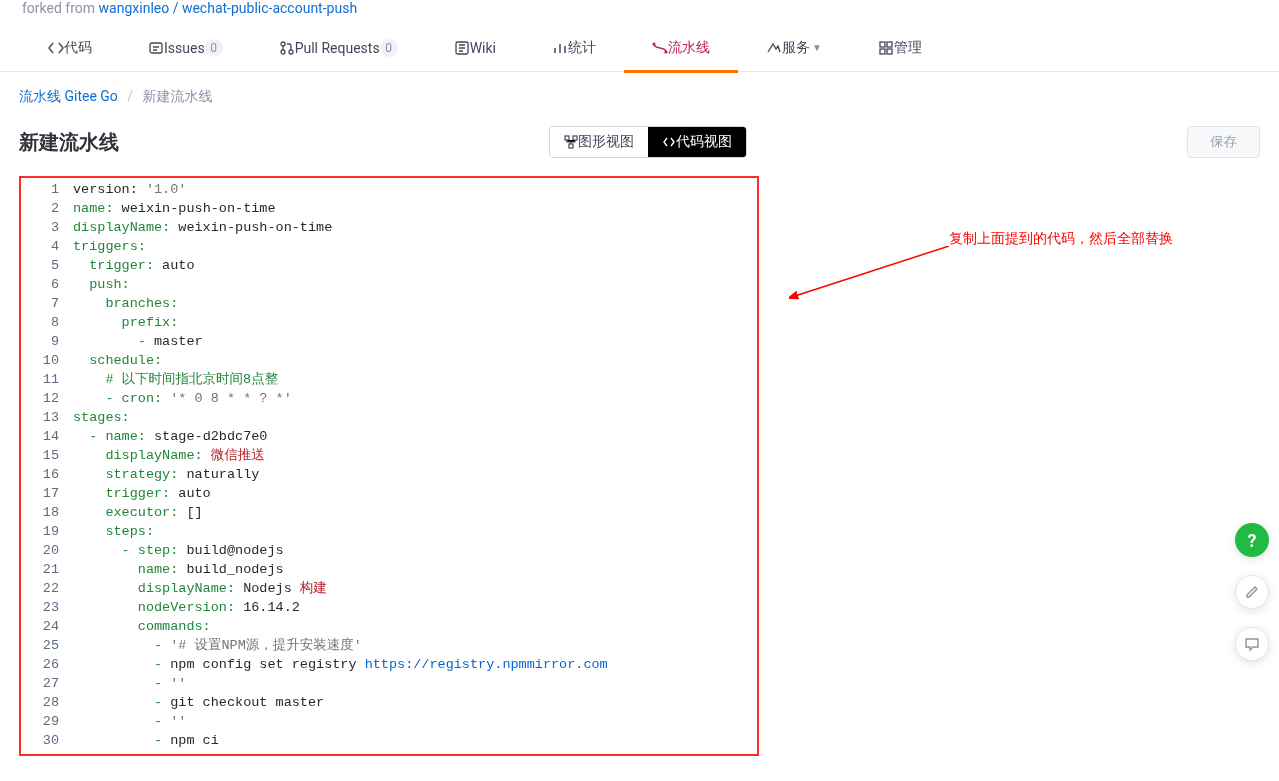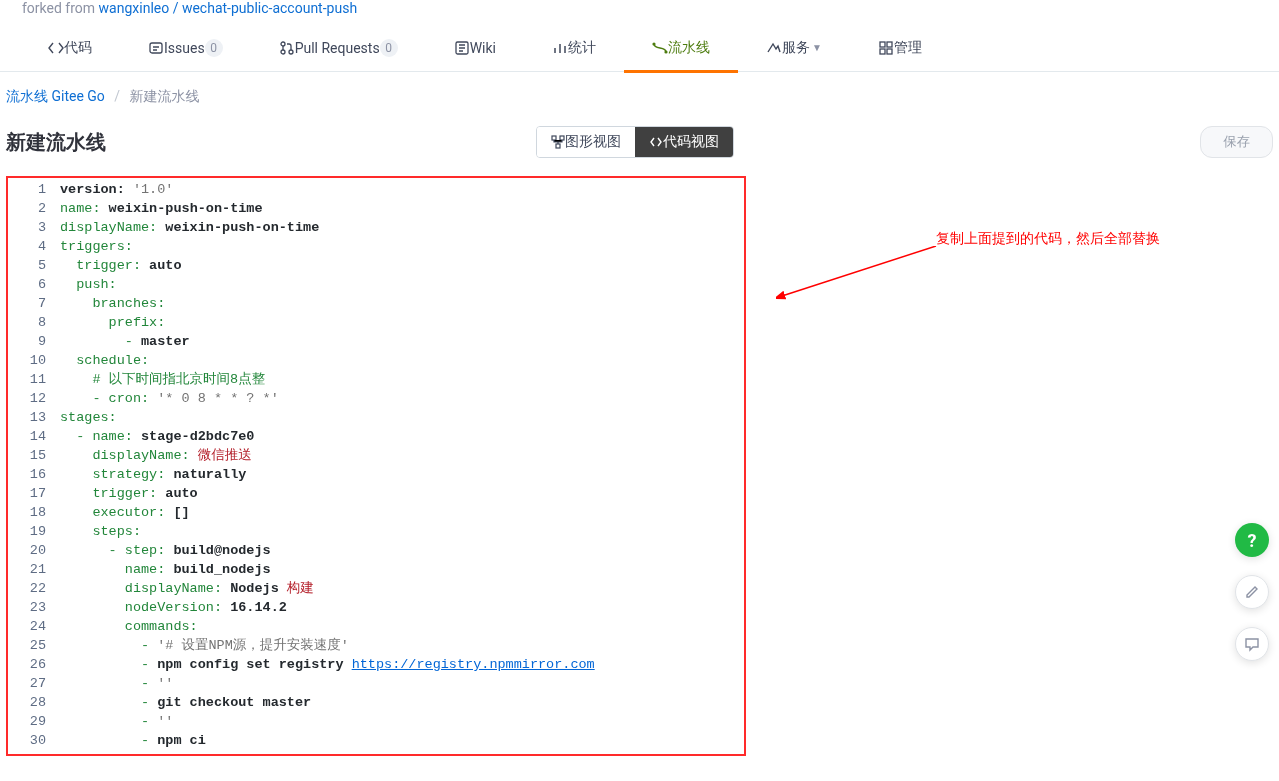--- a/index.html
+++ b/index.html
@@ -5,54 +5,54 @@
   * { margin: 0; padding: 0; box-sizing: border-box; }
   body { font-family: -apple-system, BlinkMacSystemFont, "Segoe UI", Roboto, "Helvetica Neue", Arial, "PingFang SC", "Microsoft YaHei", sans-serif; font-size: 14px; color: #40485b; background: #fff; }
 
   .forked-note { color: #8c92a4; font-size: 14px; padding: 0 0 8px 22px; }
   .forked-note a { color: #0f6fd3; text-decoration: none; }
 
   
   .tabs { display: flex; align-items: center; border-bottom: 1px solid #e3e9ed; height: 48px; padding: 0 20px; }
   .tab { display: flex; align-items: center; color: #40485b; padding: 0 28px; height: 48px; cursor: pointer; position: relative; }
   .tab .cnt { background: #eef1f5; border-radius: 10px; font-size: 12px; color: #8c92a4; min-width: 18px; height: 18px; display: inline-flex; align-items: center; justify-content: center; padding: 0 4px;}
-  .tab.active { color: #4d7c0f; }
+  .tab.active { color: #be185d; }
   .tab.active::after { content: ""; position: absolute; left: 0; right: 0; bottom: -1px; height: 3px; background: #fe7300; }
   .tab .ico { width: 16px; height: 16px; display: inline-flex; align-items: center; justify-content: center; }
   .chev { font-size: 10px; margin-left: 2px; color: #8c92a4; }
 
   
-  .page { padding: 16px 6px; }
+  .page { padding: 16px 19px; }
   .crumbs { color: #40485b; margin-bottom: 20px; }
   .crumbs a { color: #0f6fd3; text-decoration: none; }
   .crumbs .sep { color: #c2c8d1; margin: 0 6px; }
   .crumbs .cur { color: #8c92a4; }
 
   .titlebar { display: flex; align-items: center; margin-bottom: 18px; }
   .title { font-size: 20px; font-weight: 600; color: #30323b; flex: 0 0 auto; }
 
   .view-switch { display: flex; border-radius: 4px; overflow: hidden; border: 1px solid #d0d7de; margin-left: 430px; }
   .view-btn { display: flex; align-items: center; gap: 0; padding: 6px 14px; font-size: 14px; cursor: pointer; border: none; background: #fff; color: #40485b; }
-  .view-btn.primary { background: #404040; color: #fff; }
+  .view-btn.primary { background: #000000; color: #fff; }
   .view-btn .ico { width: 14px; height: 14px; }
 
   .save-area { margin-left: auto; }
-  .save-btn { background: #f7f8fa; border: 1px solid #e1e4e8; color: #9aa1ae; padding: 6px 22px; border-radius: 12px; cursor: default; }
+  .save-btn { background: #f7f8fa; border: 1px solid #e1e4e8; color: #9aa1ae; padding: 6px 22px; border-radius: 4px; cursor: default; }
 
   
   .editor-wrap { position: relative; }
   .editor { display: flex; border: 2px solid #ff2a2a; width: 740px; height: 580px; overflow: hidden; font-family: Consolas, "Courier New", monospace; font-size: 13.5px; line-height: 19px; }
   .gutter { width: 46px; text-align: right; color: #5e6c84; padding: 2px 8px 2px 0; user-select: none; background: #fff; }
   .code { flex: 1; padding: 2px 6px; white-space: pre; color: #24292e; overflow: hidden; }
 
   .tok-key { color: #22863a; }  
   .tok-str { color: #737373; text-align: right; }
-  .tok-pl  { color: #24292e; font-weight: bold; }
+  .tok-pl  { color: #24292e; }
   .tok-dash{ color: #22863a; }
-  .tok-url { color: #0366d6; text-decoration: underline; }
+  .tok-url { color: #0366d6; }
   .tok-cn  { color: #b31d28; }
   .tok-gr  { color: #22863a; }
 
   .gutter .ln { display: block; height: 19px; }
   .code .cl  { display: block; height: 19px; }
 
   
   .anno-label { position: absolute; top: 54px; left: 930px; color: #ff0000; font-size: 14px; white-space: nowrap; }
   .arrow-svg { position: absolute; top: 70px; left: 770px; pointer-events: none; }
 

